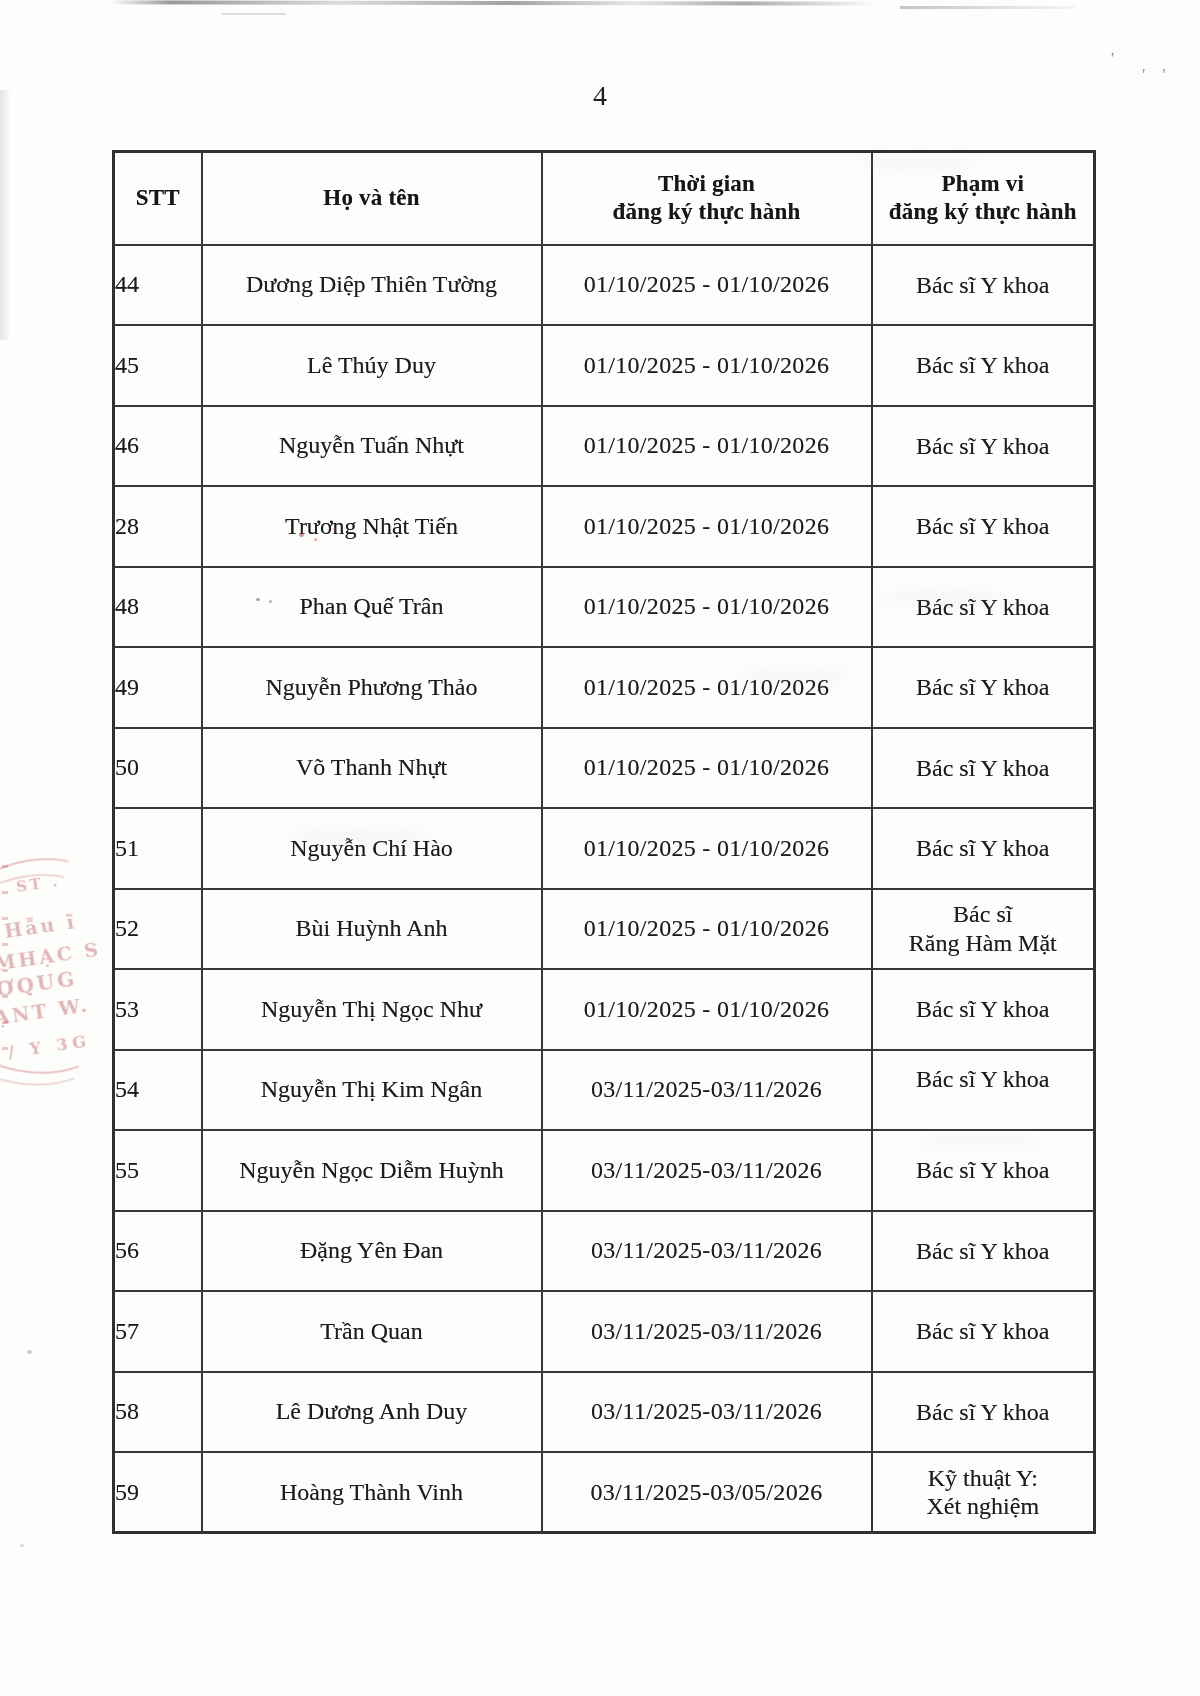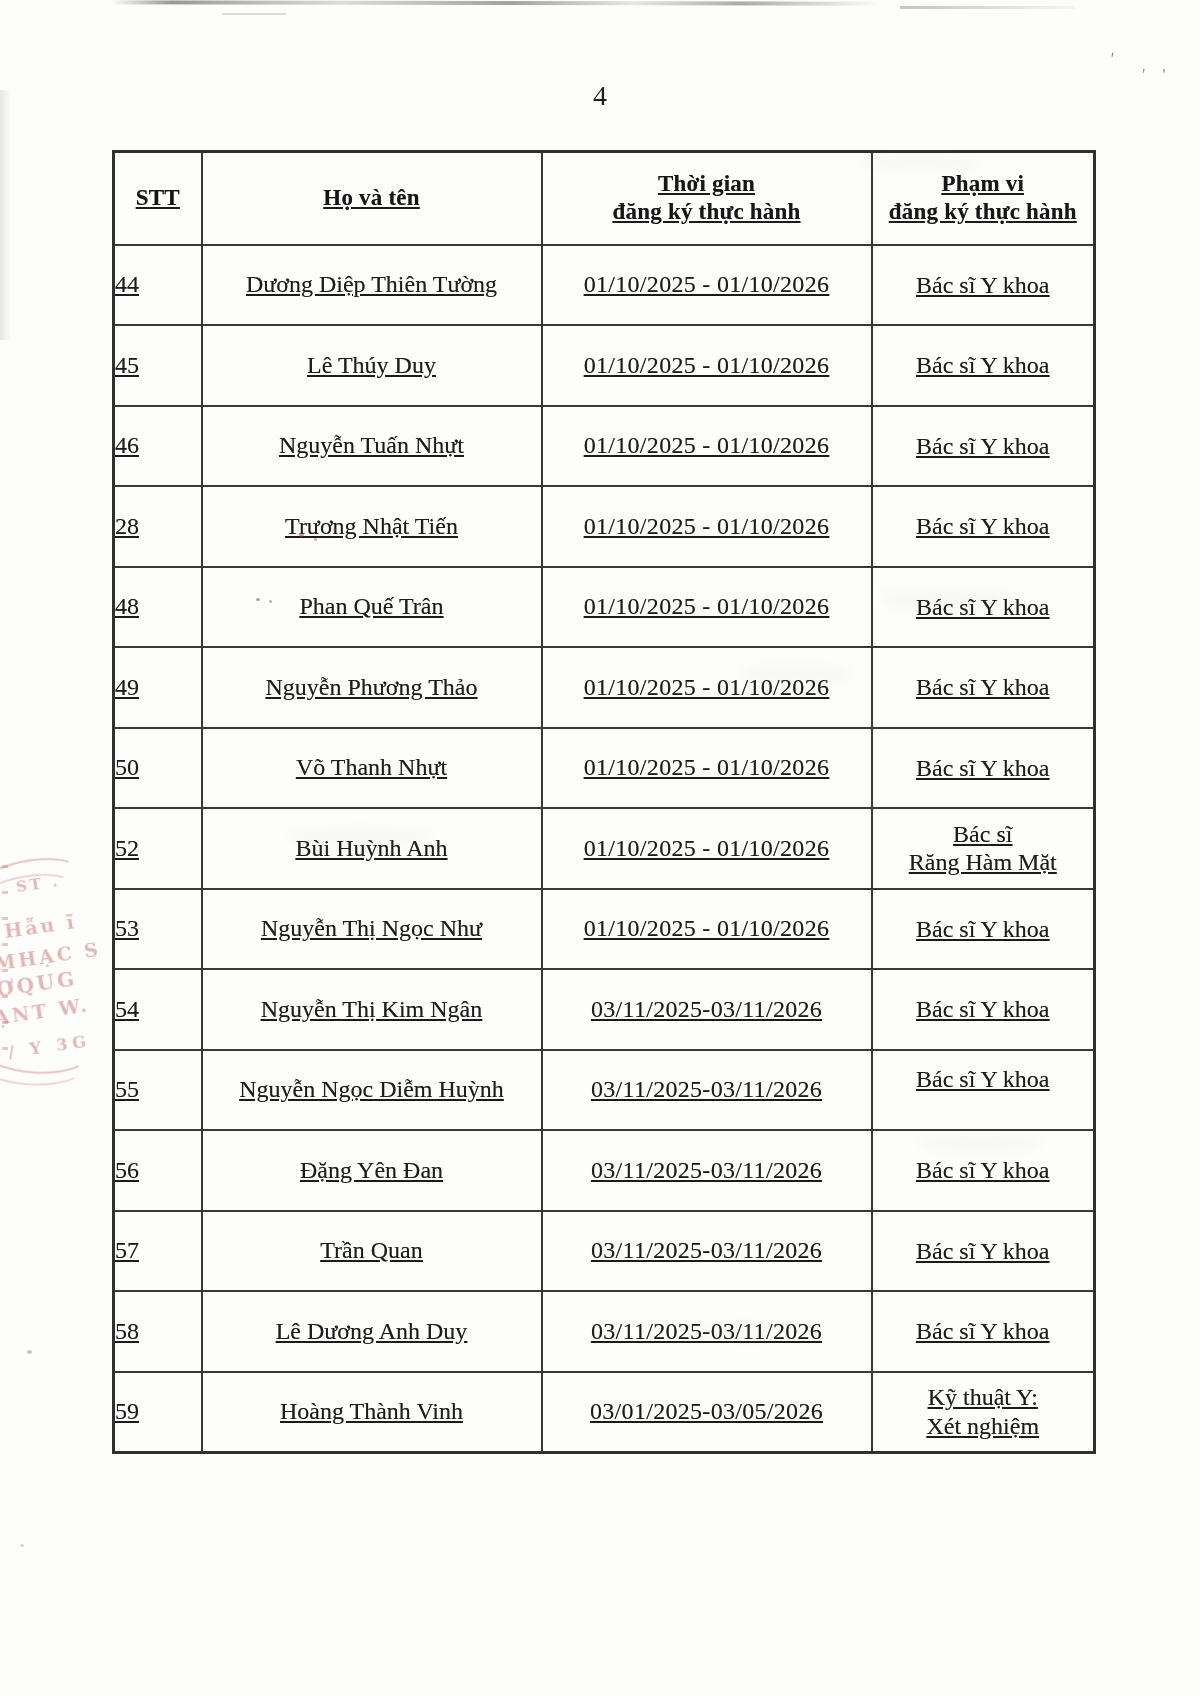--- a/index.html
+++ b/index.html
@@ -39,21 +39,21 @@
     border-collapse: collapse;
     table-layout: fixed;
     background: transparent;
   }
   table.reg-table th,
   table.reg-table td {
     border: 2px solid #383838;
     padding: 0;
     overflow: hidden;
   }
-  table.reg-table { border: 3px solid #303030; text-decoration: underline; }
+  table.reg-table { border: 3px solid #303030; }
   thead tr { height: 93px; }
   tbody tr { height: 80.5px; }
 
   th {
     font-weight: bold;
     font-size: 23px;
     text-align: center;
     vertical-align: middle;
     white-space: pre-line;
     line-height: 1.25;
@@ -235,20 +235,26 @@
           <td class="col-time">01/10/2025 - 01/10/2026</td>
           <td class="col-scope">Bác sĩ Y khoa</td>
         </tr>
         <tr>
           <td class="col-stt">50</td>
           <td class="col-name">Võ Thanh Nhựt</td>
           <td class="col-time">01/10/2025 - 01/10/2026</td>
           <td class="col-scope">Bác sĩ Y khoa</td>
         </tr>
         <tr>
+          <td class="col-stt">51</td>
+          <td class="col-name">Nguyễn Chí Hào</td>
+          <td class="col-time">01/10/2025 - 01/10/2026</td>
+          <td class="col-scope">Bác sĩ Y khoa</td>
+        </tr>
+        <tr>
           <td class="col-stt">52</td>
           <td class="col-name">Bùi Huỳnh Anh</td>
           <td class="col-time">01/10/2025 - 01/10/2026</td>
           <td class="col-scope">Bác sĩ
 Răng Hàm Mặt</td>
         </tr>
         <tr>
           <td class="col-stt">53</td>
           <td class="col-name">Nguyễn Thị Ngọc Như</td>
           <td class="col-time">01/10/2025 - 01/10/2026</td>
@@ -280,21 +286,21 @@
         </tr>
         <tr>
           <td class="col-stt">58</td>
           <td class="col-name">Lê Dương Anh Duy</td>
           <td class="col-time">03/11/2025-03/11/2026</td>
           <td class="col-scope">Bác sĩ Y khoa</td>
         </tr>
         <tr>
           <td class="col-stt">59</td>
           <td class="col-name">Hoàng Thành Vinh</td>
-          <td class="col-time">03/01/2025-03/05/2026</td>
+          <td class="col-time">03/11/2025-03/05/2026</td>
           <td class="col-scope">Kỹ thuật Y:
 Xét nghiệm</td>
         </tr>
       </tbody>
   </table>
 
   <div class="stamp">
     <div class="arc a1"></div>
     <div class="arc a2"></div>
     <span class="stamp-text t0">ST .</span>

